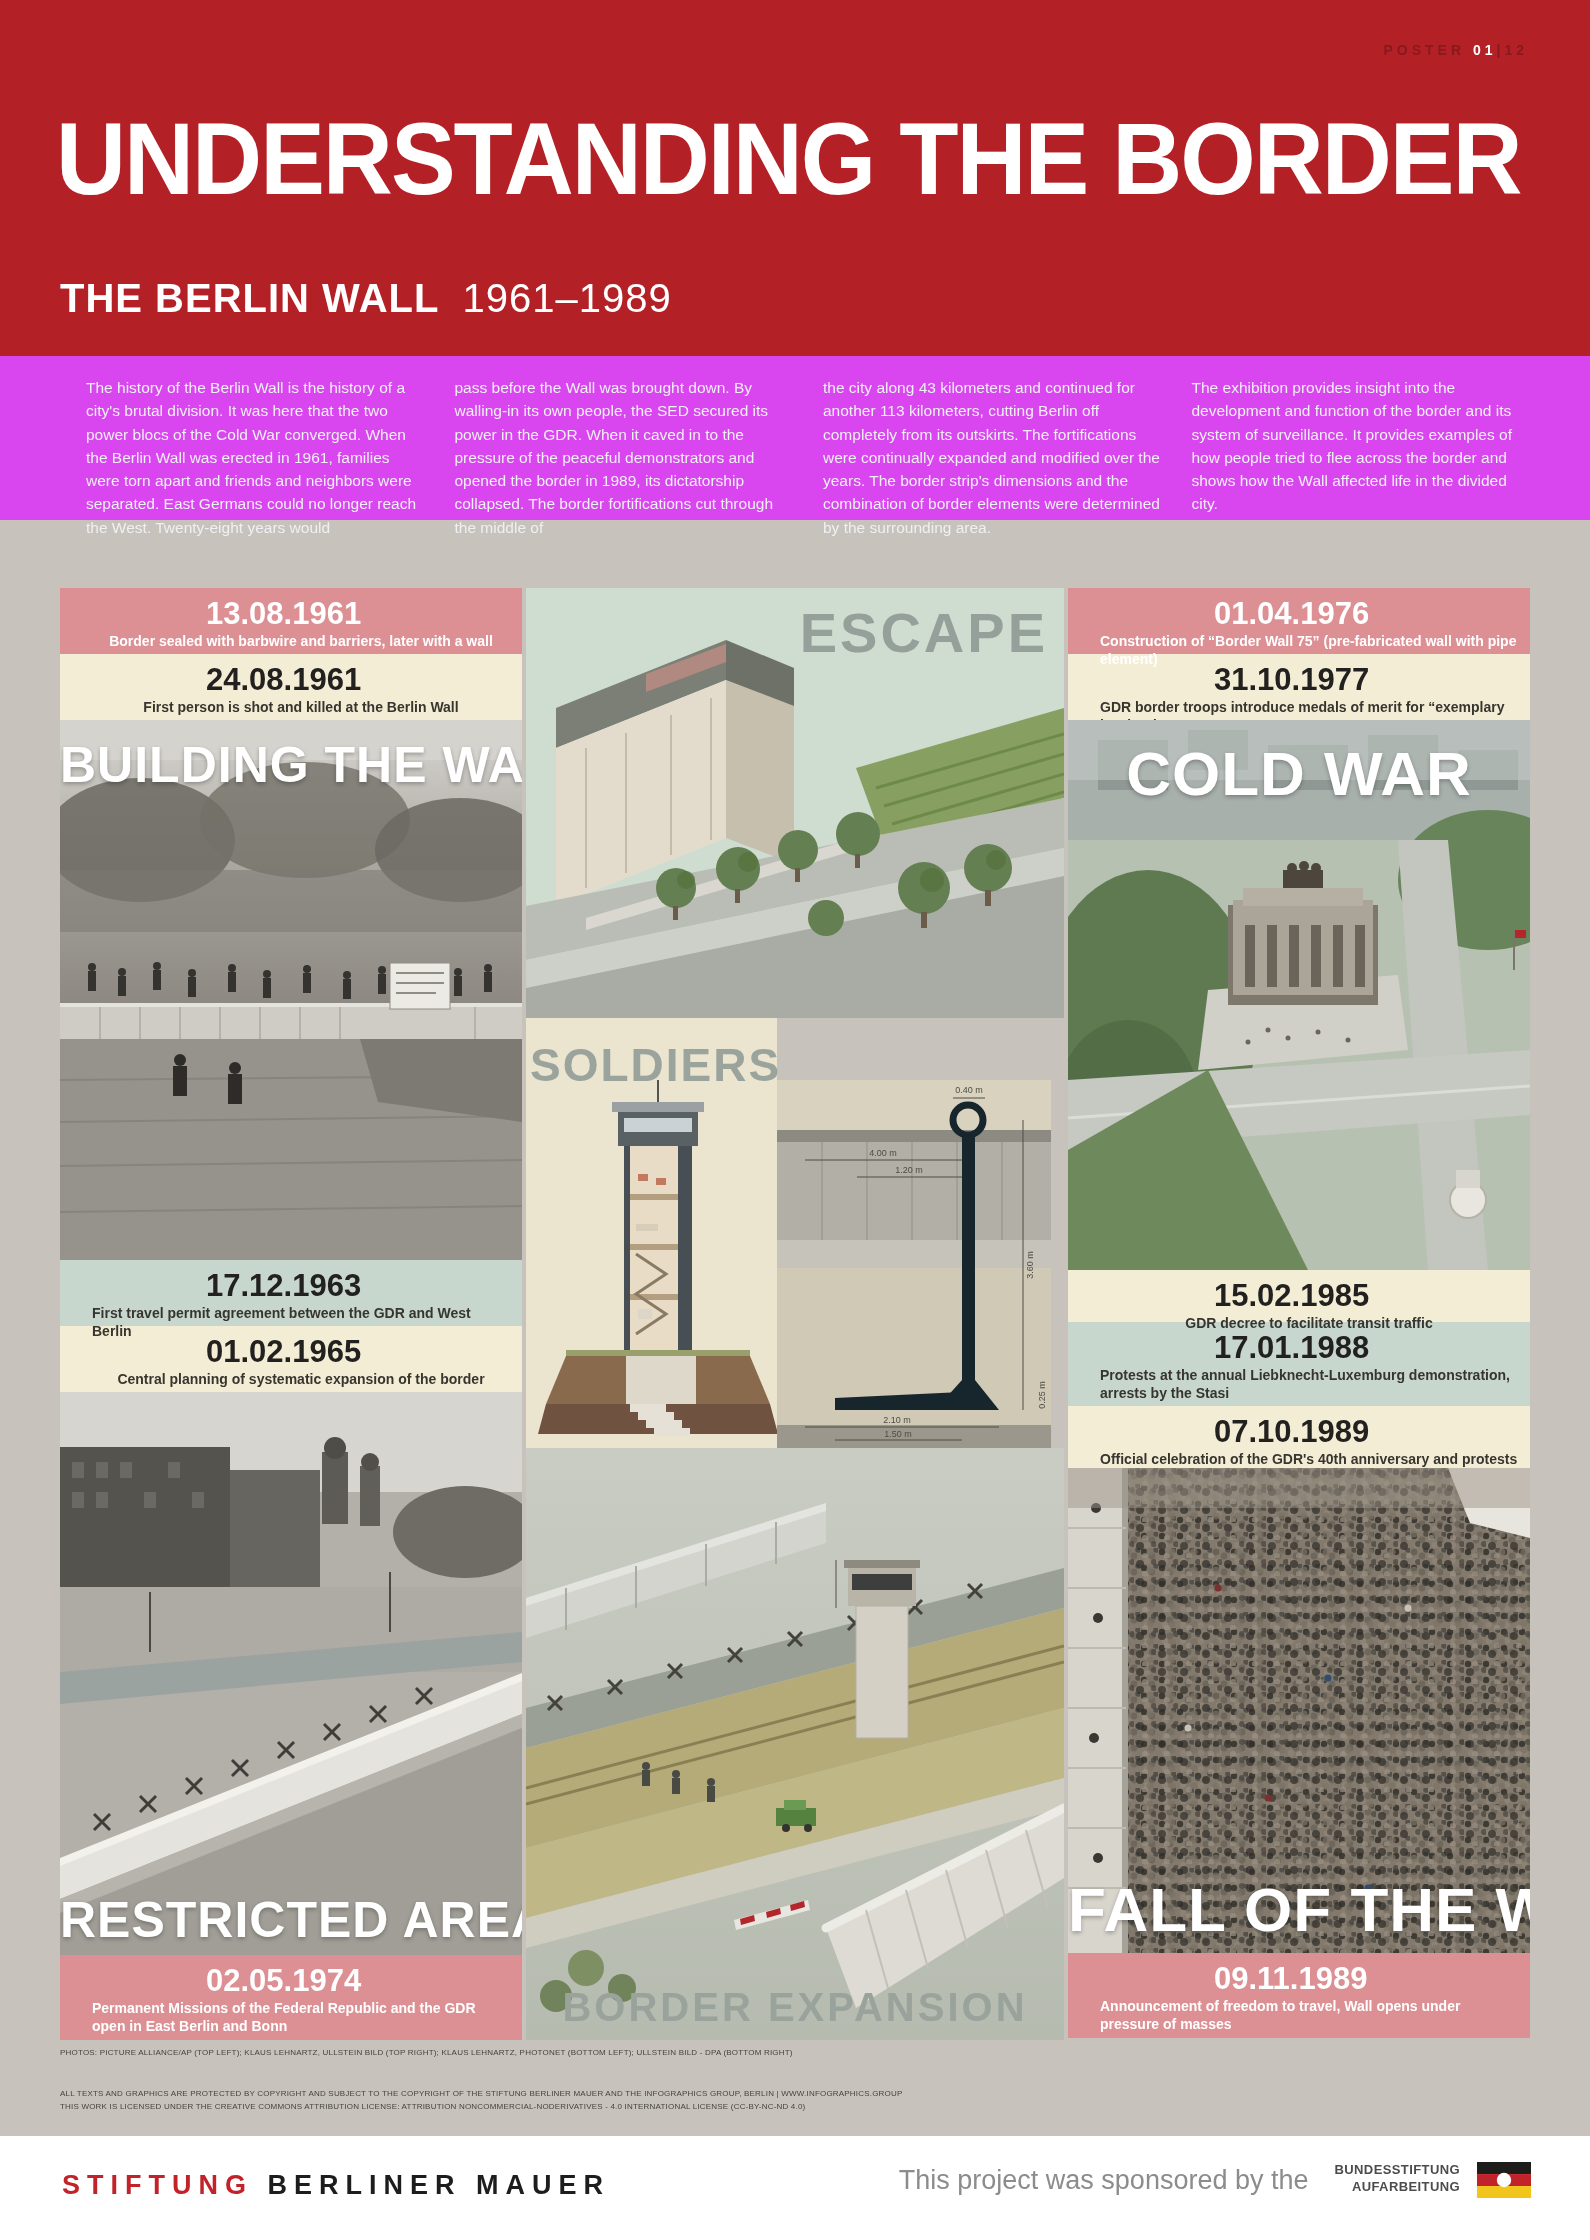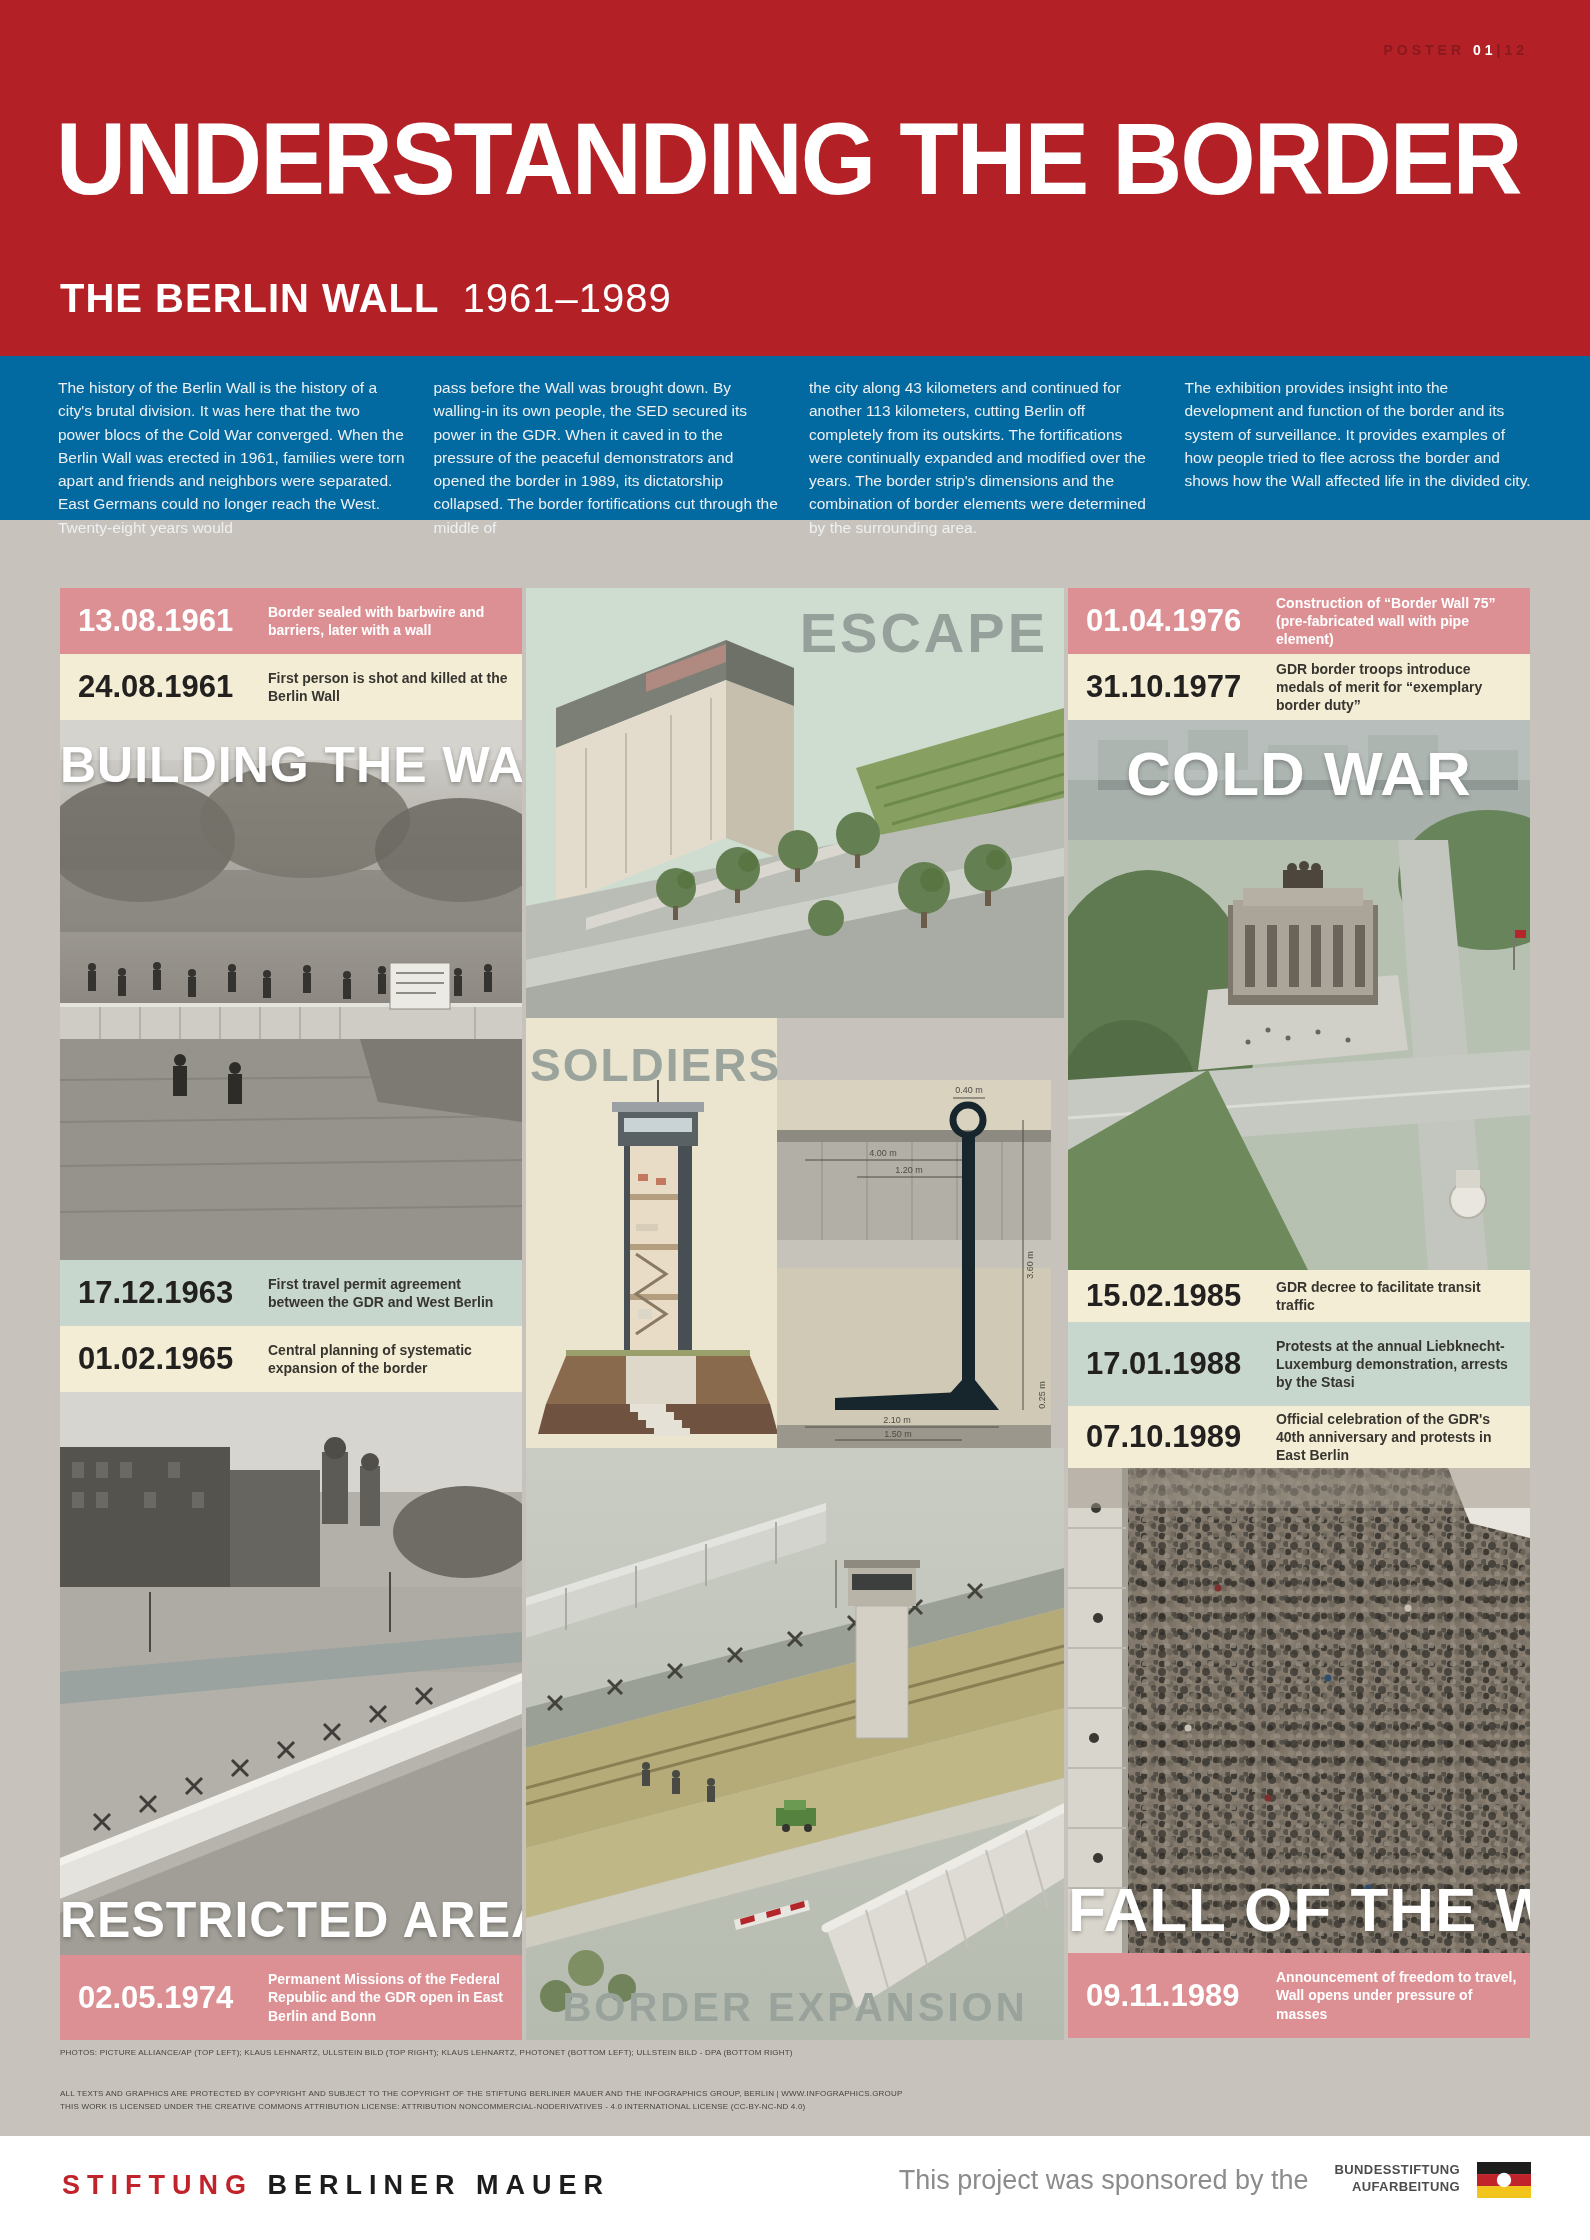--- a/index.html
+++ b/index.html
@@ -11,31 +11,31 @@
   .poster-num{position:absolute;top:42px;right:62px;font-size:14px;font-weight:bold;
     letter-spacing:4px;color:#8a191d;padding-left:30px;}
   .poster-num .num{color:#ffffff;}
   .title{position:absolute;left:56px;top:100px;margin:0;font-size:97px;font-weight:bold;
     color:#ffffff;letter-spacing:-2px;white-space:nowrap;transform:scaleY(1.06);transform-origin:left top;}
   .subtitle{position:absolute;left:60px;top:276px;color:#ffffff;font-size:40px;white-space:nowrap;}
   .st-bold{font-weight:bold;letter-spacing:1px;}
   .st-years{margin-left:12px;font-weight:normal;letter-spacing:1px;}
 
   
-  .intro{position:absolute;top:356px;left:0;width:100%;height:164px;background:#0369a1;
-    box-sizing:border-box;display:flex;gap:28px;padding:20px 58px 0 58px;}
+  .intro{position:absolute;top:356px;left:0;width:100%;height:164px;background:#d946ef;
+    box-sizing:border-box;display:flex;gap:28px;padding:20px 58px 0 86px;}
   .intro p{flex:1;margin:0;color:#eef0f2;font-size:15.5px;line-height:1.5;}
 
   
   .col{position:absolute;top:588px;}
   .col-left{left:60px;width:462px;}
   .col-center{left:526px;width:538px;}
   .col-right{left:1068px;width:462px;}
 
-  .entry{display:flex;align-items:center;box-sizing:border-box;padding:8px 12px 8px 18px;}
+  .entry{display:flex;align-items:center;box-sizing:border-box;padding:8px 12px 8px 18px;flex-direction:column;}
   .entry .date{flex:none;width:176px;font-size:31px;font-weight:bold;white-space:nowrap;}
   .entry .desc{flex:1;padding-left:14px;font-size:14px;line-height:1.3;font-weight:bold;}
   .entry.pink{background:#dd9094;}
   .entry.pink .date,.entry.pink .desc{color:#ffffff;}
   .entry.cream{background:#f4edd5;}
   .entry.sage{background:#c7d7cd;}
   .entry.cream .date,.entry.sage .date{color:#222120;}
   .entry.cream .desc,.entry.sage .desc{color:#37352f;}
   .h66{height:66px}.h52{height:52px}.h84{height:84px}.h64{height:62px}.h85{height:85px}
 

